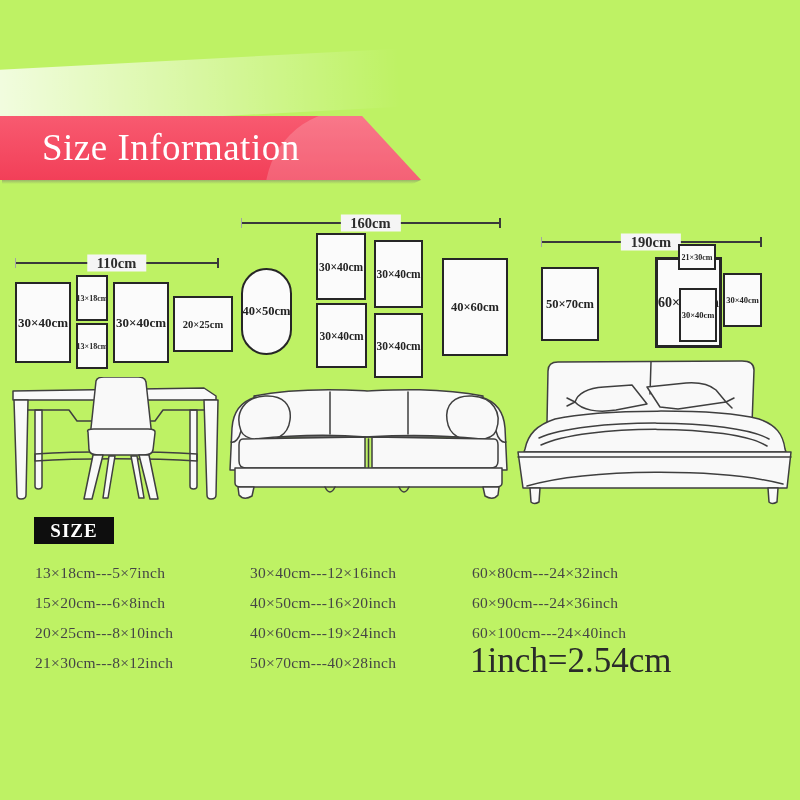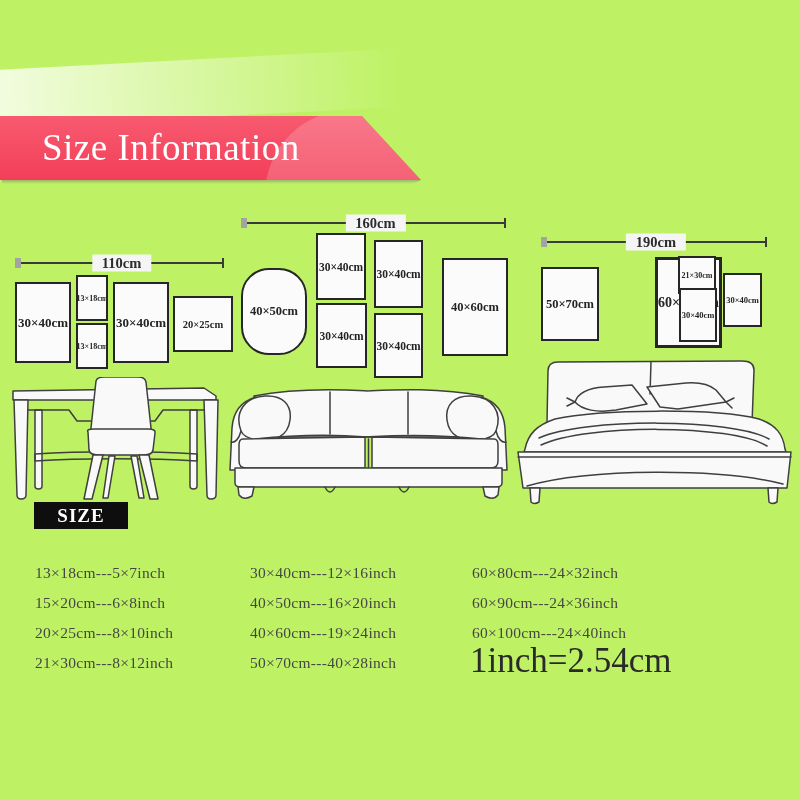--- a/index.html
+++ b/index.html
@@ -15,57 +15,57 @@
         clip-path:polygon(0 0,100% 0,98% 100%,0 100%);}
   .banner{position:absolute;left:0;top:116px;width:421px;height:64px;
         background:linear-gradient(180deg,#f85a70 0%,#f23f58 100%);
         clip-path:polygon(0 0,362px 0,421px 100%,0 100%);overflow:hidden;}
   .banner-highlight{position:absolute;right:-14px;top:-6px;width:170px;height:170px;
         border-radius:50%;background:rgba(255,255,255,.18);}
   .banner-title{position:absolute;left:42px;top:50%;transform:translateY(-52%);
         font-size:37px;font-weight:500;letter-spacing:.5px;color:#ffffff;white-space:nowrap;}
 
   
-  .dim{position:absolute;height:10px;border-left:6px solid #a3a3a3;border-right:2px solid #3a3a3a;}
+  .dim{position:absolute;height:10px;border-left:1px solid #a3a3a3;border-right:2px solid #3a3a3a;}
   .dim::before{content:"";position:absolute;left:0;right:0;top:4px;border-top:2px solid #3a3a3a;}
   .dim-label{position:absolute;left:50%;top:5px;transform:translate(-50%,-50%);
         background:#f5f5f5;padding:0 10px;font-size:14.5px;font-weight:bold;color:#2c2c2c;white-space:nowrap;}
   #dim1{left:15px;top:258px;width:201px;}
   #dim2{left:241px;top:218px;width:257px;}
   #dim3{left:541px;top:237px;width:218px;}
 
   
   .fr{position:absolute;box-sizing:border-box;border:2px solid #262626;background:#fbfbfb;
       display:flex;align-items:center;justify-content:center;font-weight:bold;color:#242424;
       white-space:nowrap;overflow:hidden;}
   .c1a{left:15px;top:282px;width:56px;height:81px;font-size:13px;}
   .c1b{left:76px;top:275px;width:32px;height:46px;font-size:8px;}
   .c1c{left:76px;top:323px;width:32px;height:46px;font-size:8px;}
   .c1d{left:113px;top:282px;width:56px;height:81px;font-size:13px;}
   .c1e{left:173px;top:296px;width:60px;height:56px;font-size:10.5px;}
-  .c2a{left:241px;top:268px;width:66px;height:87px;font-size:12.5px;border-radius:28px;}
+  .c2a{left:241px;top:268px;width:51px;height:87px;font-size:12.5px;border-radius:28px;}
   .c2b{left:316px;top:233px;width:50px;height:67px;font-size:11.5px;}
   .c2c{left:316px;top:303px;width:51px;height:65px;font-size:11.5px;}
   .c2d{left:374px;top:240px;width:49px;height:68px;font-size:11.5px;}
   .c2e{left:374px;top:313px;width:49px;height:65px;font-size:11.5px;}
   .c2f{left:442px;top:258px;width:66px;height:98px;font-size:12.5px;}
   .c3a{left:541px;top:267px;width:58px;height:74px;font-size:12.5px;border-width:2.5px;}
   .c3b{left:607px;top:257px;width:67px;height:91px;font-size:14px;border-width:3px;margin-left:48px;}
-  .c3c{left:678px;top:256px;width:38px;height:38px;font-size:8px;}
+  .c3c{left:678px;top:244px;width:38px;height:26px;font-size:8px;}
   .c3d{left:679px;top:288px;width:38px;height:54px;font-size:8.5px;}
   .c3e{left:723px;top:273px;width:39px;height:54px;font-size:8.5px;}
 
   
   .furn{position:absolute;}
   .furn path,.furn line{stroke:#3f3f3f;stroke-width:1.5;fill:none;
         stroke-linejoin:round;stroke-linecap:round;}
   .furn .f{fill:#f9f9f9;}
 
   
-  .size-badge{position:absolute;left:34px;top:502px;width:94px;height:27px;
+  .size-badge{position:absolute;left:34px;top:517px;width:80px;height:27px;
         background:#0e0e0e;color:#ffffff;font-size:19px;font-weight:600;letter-spacing:1px;
         display:flex;align-items:center;justify-content:center;}
   .conv{position:absolute;}
   .conv-row{height:30px;line-height:30px;font-size:15.5px;color:#454545;
         letter-spacing:.3px;white-space:nowrap;}
   #col1{left:35px;top:558px;}
   #col2{left:250px;top:558px;}
   #col3{left:472px;top:558px;}
   .inch-note{position:absolute;left:470px;top:641px;font-size:35px;color:#2a2a2a;white-space:nowrap;}
 </style>

